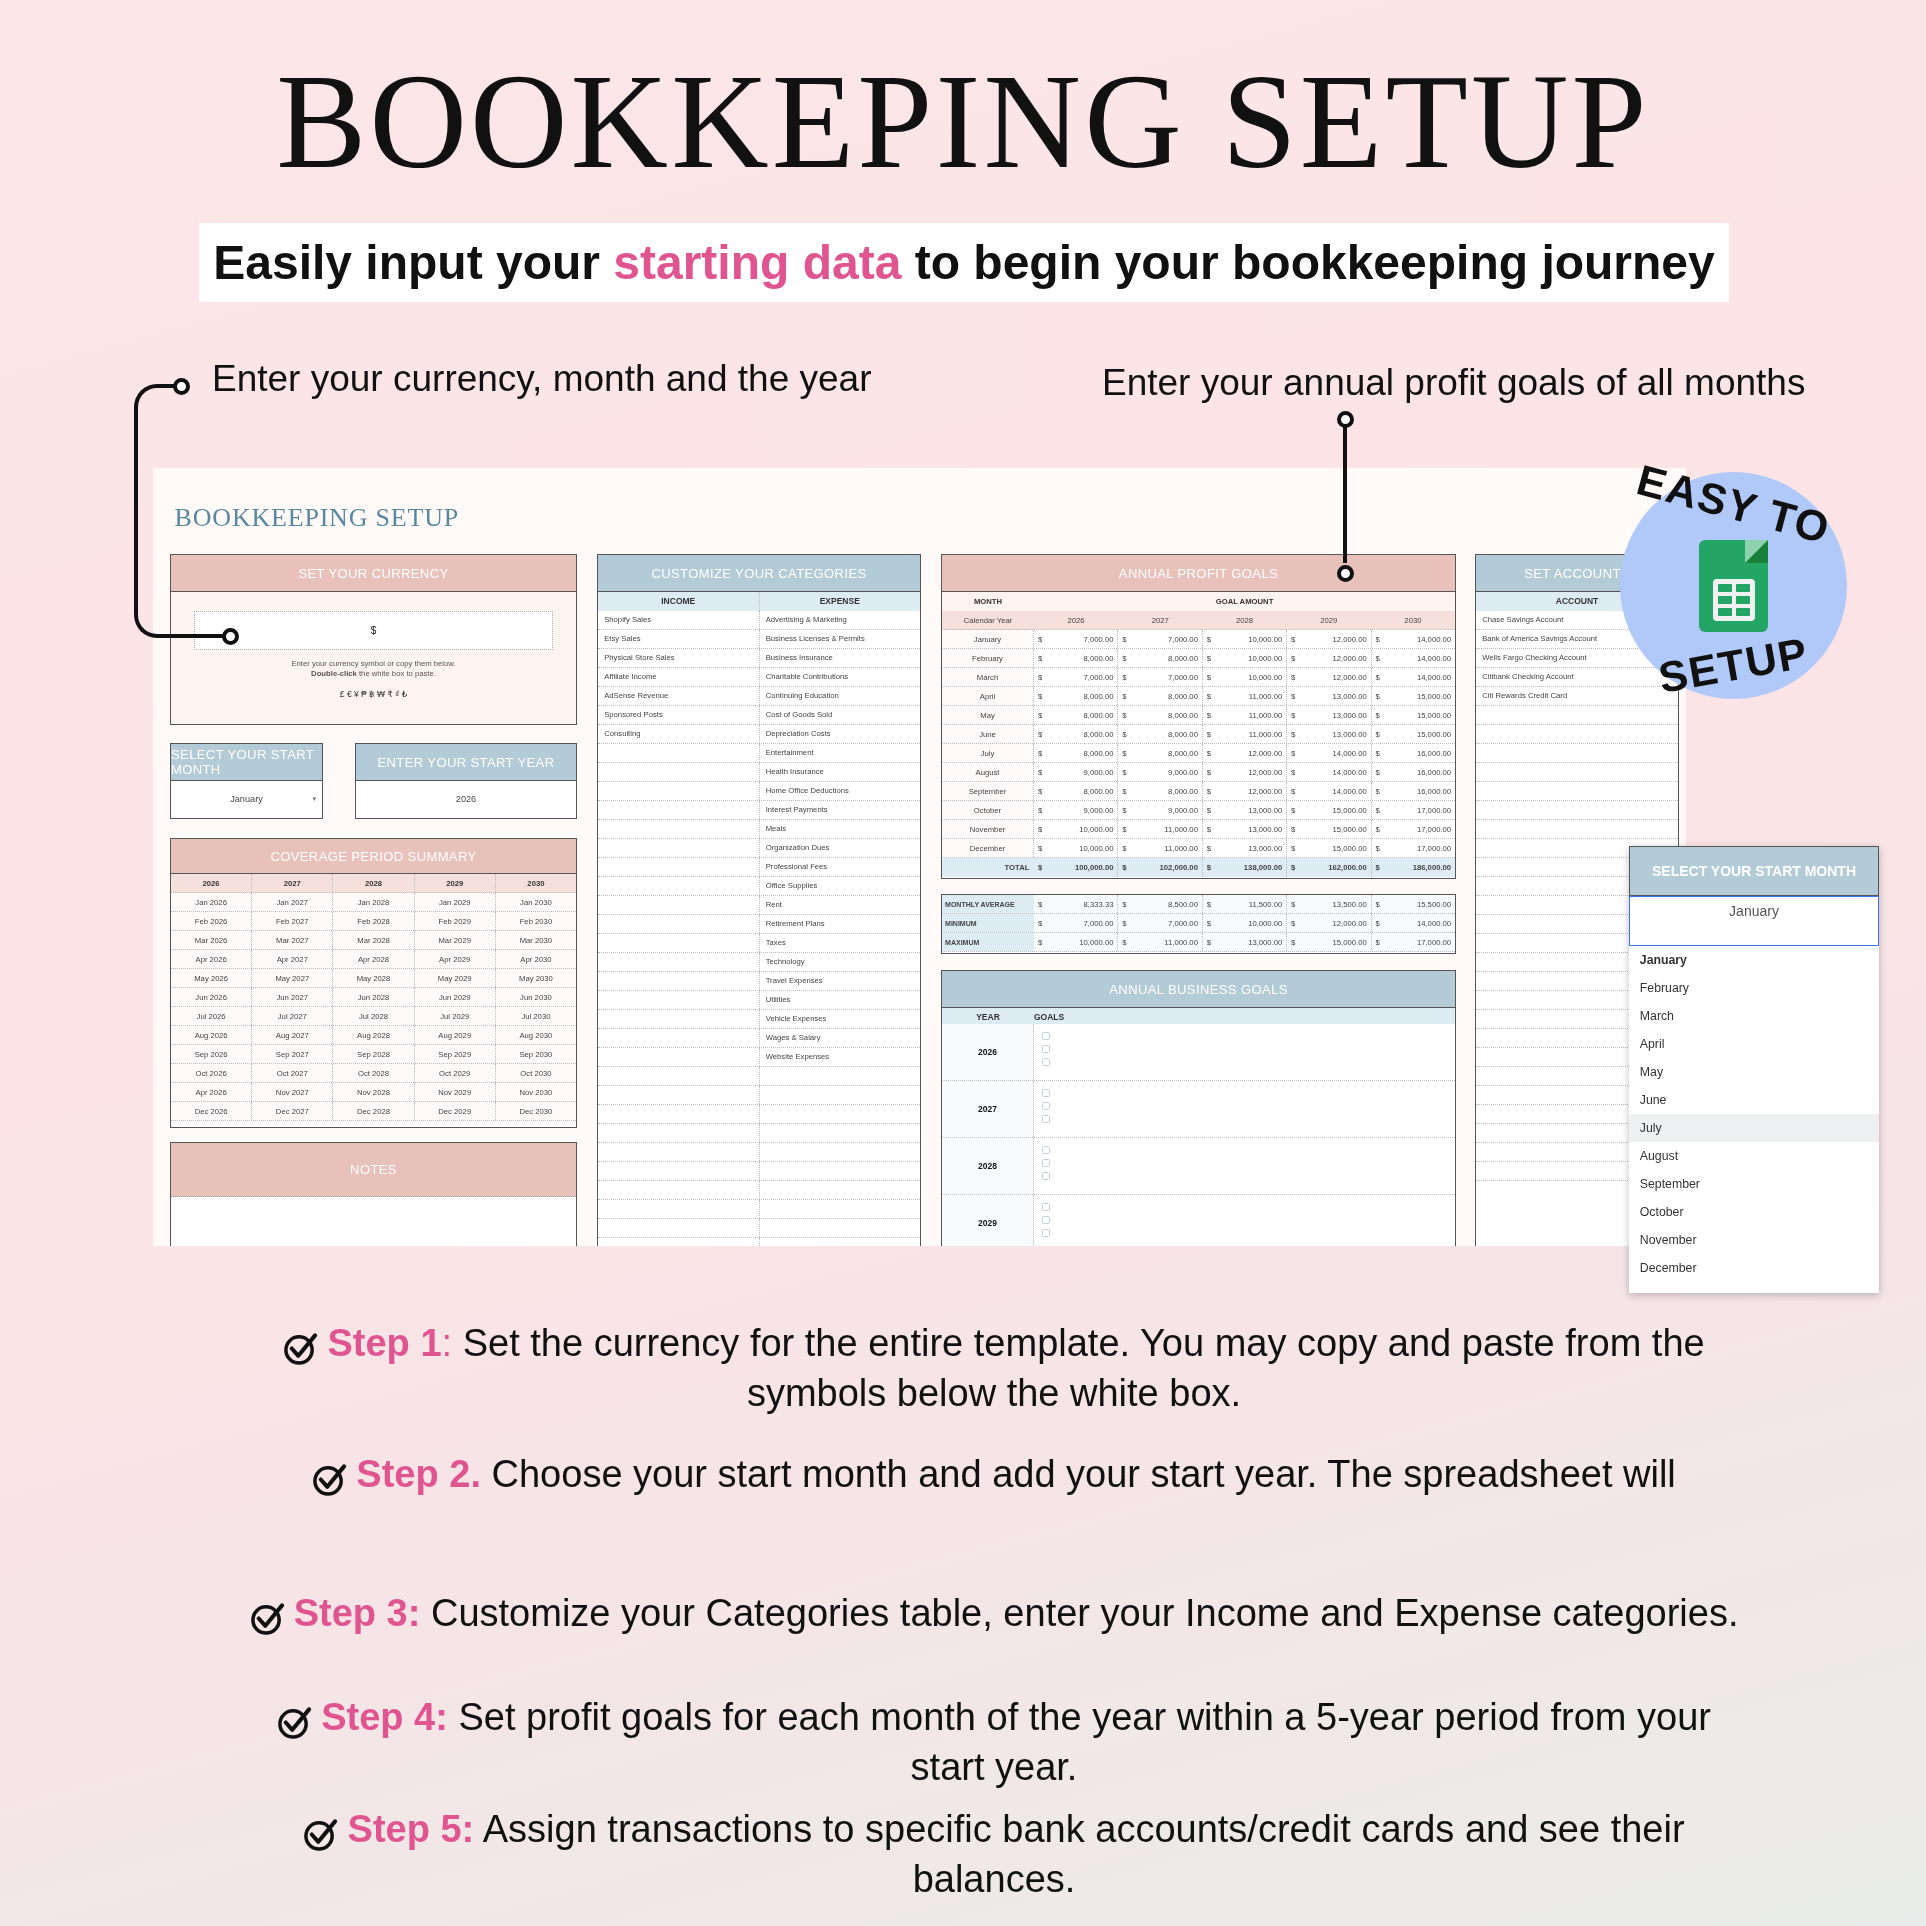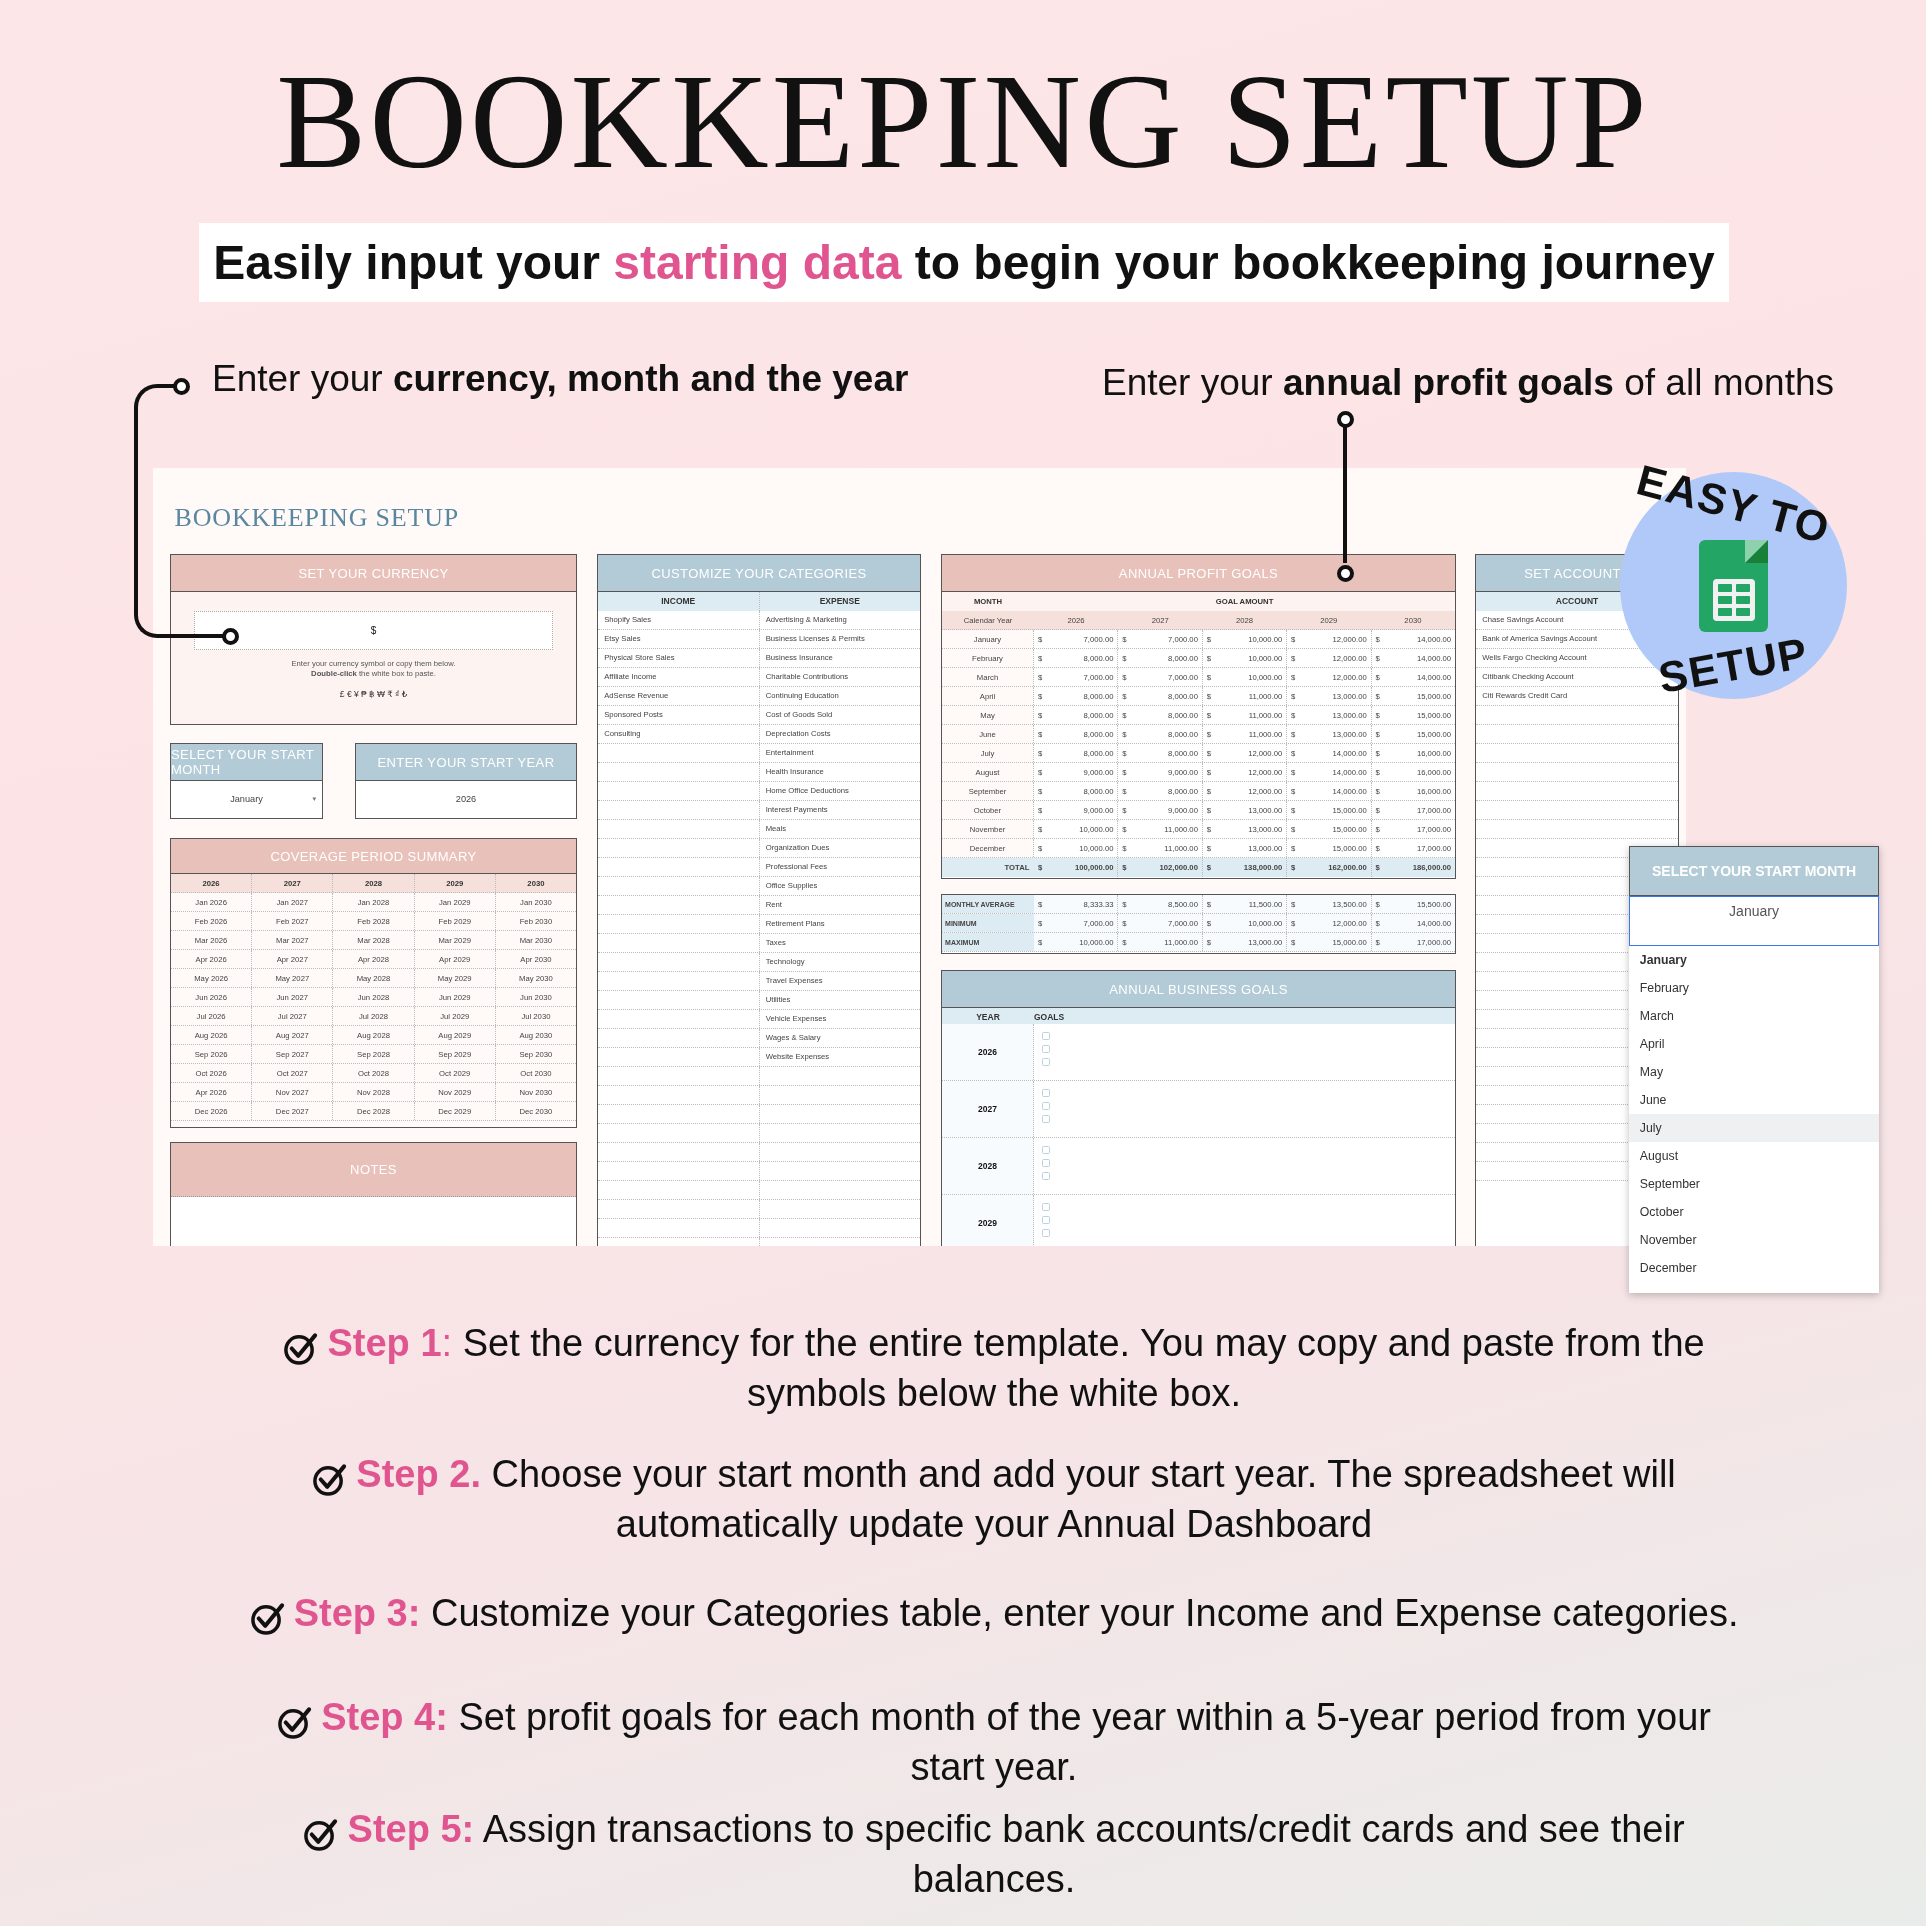--- a/index.html
+++ b/index.html
@@ -3,21 +3,21 @@
 <meta charset="utf-8">
 <style>
 *{box-sizing:border-box;margin:0;padding:0}
 html,body{width:1926px;height:1926px;overflow:hidden}
 body{position:relative;font-family:"Liberation Sans",sans-serif;color:#111;
  background:linear-gradient(165deg,#fde6e8 0%,#fce4e6 45%,#f6e4e6 70%,#e9ecea 100%);}
 .hero-title{position:absolute;left:0;top:54px;width:1926px;text-align:center;font-family:"Liberation Serif",serif;font-size:135px;letter-spacing:3.1px;color:#111;line-height:1}
 .subtitle-box{position:absolute;left:199px;top:223px;width:1530px;height:79px;background:#fff;display:flex;align-items:center;justify-content:center;font-weight:bold;font-size:48px;font-family:"Liberation Sans",sans-serif}
 .subtitle-box .pink{color:#e0558f}
 .callout{position:absolute;font-size:37px;white-space:nowrap}
-.callout b{font-weight:bold}
+.callout b{font-weight:normal}
 .connector{position:absolute;border:4.6px solid #111}
 .dot{position:absolute;width:17px;height:17px;border:4.6px solid #111;border-radius:50%;background:#fff}
 .sheet{position:absolute;left:153px;top:468px;width:1533px;height:778px;background:#fffaf8;overflow:hidden}
 .sheet-title{position:absolute;left:21.6px;top:35px;font-family:"Liberation Serif",serif;font-size:26px;color:#5a87a0;letter-spacing:0.8px}
 .panel{position:absolute;border:1.5px solid #555;background:#fff}
 .phead{display:flex;align-items:center;justify-content:center;color:#fff;font-size:13px;letter-spacing:0.4px;font-weight:normal}
 .pink-h{background:#e8c1ba}
 .blue-h{background:#b3cbd6}
 .sub-h{background:#ddebf2;font-size:8.5px;font-weight:bold;color:#333;display:flex}
 .row{display:flex;border-bottom:0.8px dotted #bbb;height:19px;align-items:center;font-size:7.7px;color:#444}
@@ -916,21 +916,20 @@
               <circle cx="11" cy="13" r="9" fill="none" stroke="#111" stroke-width="2.4"></circle>
               <path d="M6 12 L10.5 17 L22 3" fill="none" stroke="#111" stroke-width="2.8" stroke-linecap="round" stroke-linejoin="round"></path>
             </svg></span><span class="lbl">Step 1</span><span style="white-space: pre; color: rgb(224, 85, 143);">: </span><span>Set the currency for the entire template. You may copy and paste from the</span></div>
         <div>symbols below the white box.</div>
       </div>
       <div class="step" style="top: 131px;">
         <div><span class="check"><svg viewBox="0 0 24 24" width="35" height="35">
               <circle cx="11" cy="13" r="9" fill="none" stroke="#111" stroke-width="2.4"></circle>
               <path d="M6 12 L10.5 17 L22 3" fill="none" stroke="#111" stroke-width="2.8" stroke-linecap="round" stroke-linejoin="round"></path>
             </svg></span><span class="lbl">Step 2.</span><span style="white-space: pre; color: rgb(224, 85, 143);"> </span><span>Choose your start month and add your start year. The spreadsheet will</span></div>
-        <div>automatically update your Annual Dashboard</div>
       </div>
       <div class="step" style="top: 270px;">
         <div><span class="check"><svg viewBox="0 0 24 24" width="35" height="35">
               <circle cx="11" cy="13" r="9" fill="none" stroke="#111" stroke-width="2.4"></circle>
               <path d="M6 12 L10.5 17 L22 3" fill="none" stroke="#111" stroke-width="2.8" stroke-linecap="round" stroke-linejoin="round"></path>
             </svg></span><span class="lbl">Step 3:</span><span style="white-space: pre; color: rgb(224, 85, 143);"> </span><span>Customize your Categories table, enter your Income and Expense categories.</span></div>
       </div>
       <div class="step" style="top: 374px;">
         <div><span class="check"><svg viewBox="0 0 24 24" width="35" height="35">
               <circle cx="11" cy="13" r="9" fill="none" stroke="#111" stroke-width="2.4"></circle>

